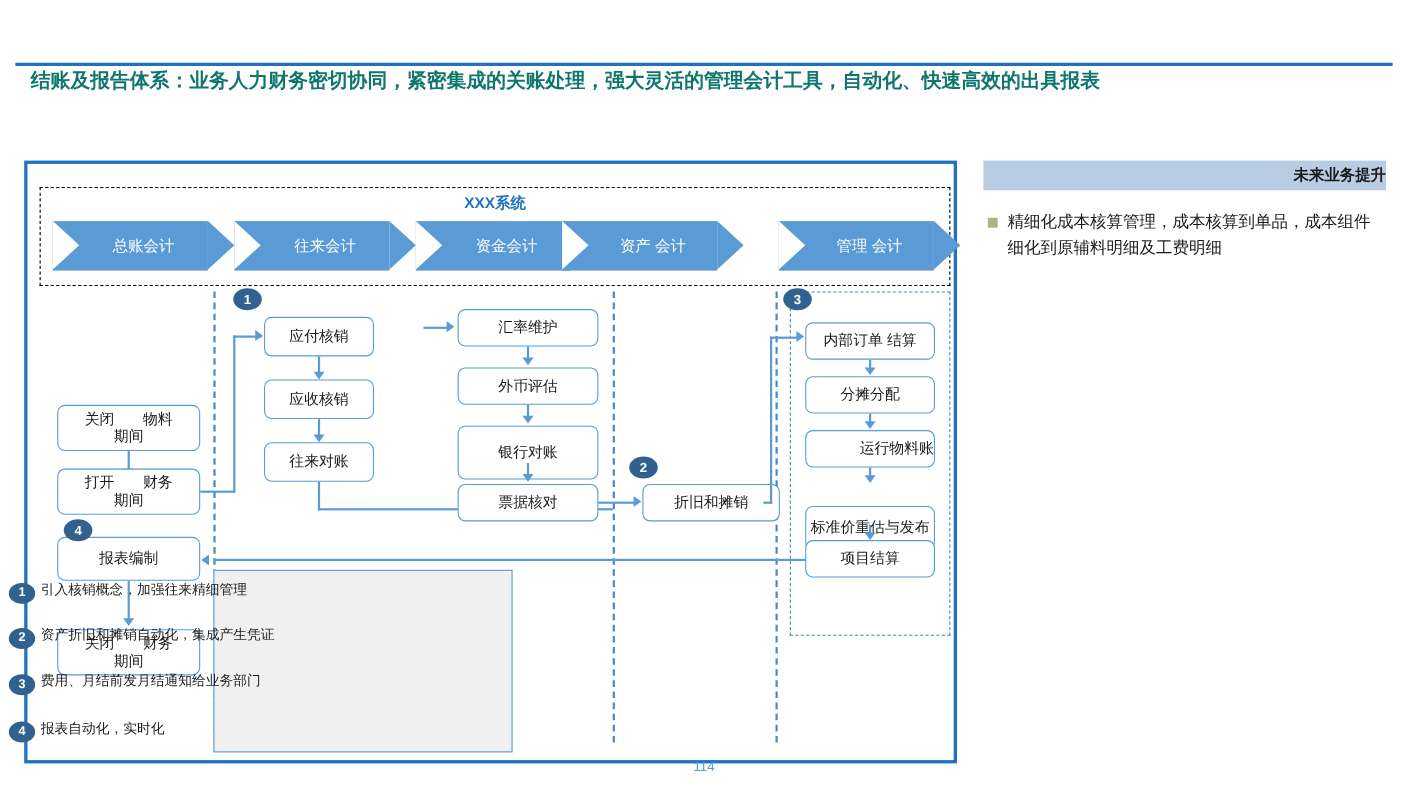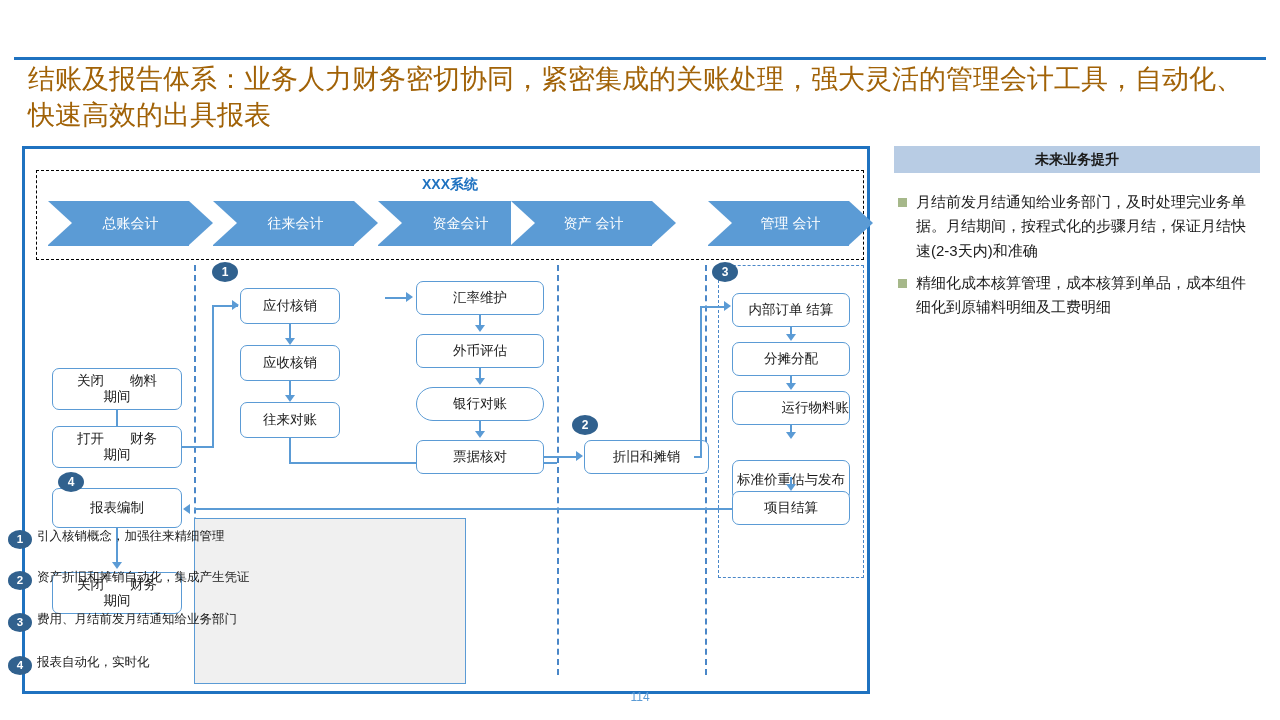--- a/index.html
+++ b/index.html
@@ -4,21 +4,21 @@
 <style>
   html,body{margin:0;padding:0;}
   body{
     width:1280px;height:720px;background:#ffffff;position:relative;overflow:hidden;
     font-family:"Liberation Sans","DejaVu Sans",sans-serif;
   }
   
   #top-rule{position:absolute;left:14px;top:57px;width:1252px;height:3px;background:#1F72C0;}
   #page-title{
     position:absolute;left:28px;top:62px;width:1230px;
-    font-size:27px;font-weight:normal;color:#a16207;line-height:1.33;letter-spacing:0px;
+    font-size:18px;font-weight:bold;color:#0f766e;line-height:1.33;letter-spacing:0px;
   }
   
   #main-panel{position:absolute;left:22px;top:146px;width:848px;height:548px;border:3px solid #1F72C0;background:#fff;box-sizing:border-box;}
   #system-band{position:absolute;left:36px;top:170px;width:828px;height:90px;border:1px dashed #000;box-sizing:border-box;background:#fff;}
   #system-label{position:absolute;left:36px;top:176px;width:828px;text-align:center;font-size:14px;font-weight:bold;color:#1F72C0;}
   .chev{position:absolute;top:201px;height:45px;color:#fff;font-size:14px;}
   .chev .body{position:absolute;left:0;top:0;height:45px;background:#5B9BD5;}
   .chev .tip{position:absolute;top:0;width:0;height:0;border-top:22.5px solid transparent;border-bottom:22.5px solid transparent;border-left:24px solid #5B9BD5;}
   .chev .notch{position:absolute;left:0;top:0;width:0;height:0;border-top:22.5px solid transparent;border-bottom:22.5px solid transparent;border-left:24px solid #ffffff;}
   .chev .txt{position:absolute;left:0;top:0;height:45px;line-height:45px;width:100%;text-align:center;white-space:nowrap;}
@@ -47,21 +47,21 @@
   .arw-l{border-top:5px solid transparent;border-bottom:5px solid transparent;border-right:7px solid #5B9BD5;}
   
   .dgroup{position:absolute;border:1.6px dashed #4A87C8;box-sizing:border-box;}
   
   #legend{position:absolute;left:194px;top:518px;width:272px;height:166px;background:#F0F0F0;border:1.5px solid #5B9BD5;box-sizing:border-box;}
   .lgrow{position:absolute;left:8px;width:258px;display:flex;align-items:flex-start;}
   .lgnum{flex:0 0 auto;width:24px;height:19px;border-radius:50%;background:#31618E;color:#fff;font-size:11.5px;font-weight:bold;text-align:center;line-height:19px;margin-right:5px;margin-top:1px;}
   .lgtxt{font-size:12.5px;color:#1a1a1a;line-height:1.25;}
   
   #rp-head{position:absolute;left:894px;top:146px;width:366px;height:27px;background:#B8CCE4;}
-  #rp-head-txt{position:absolute;left:894px;top:146px;width:366px;height:27px;line-height:27px;text-align:center;font-size:14px;font-weight:bold;color:#1a1a1a;}
+  #rp-head-txt{position:absolute;left:894px;top:146px;width:366px;height:27px;line-height:27px;text-align:right;font-size:14px;font-weight:bold;color:#1a1a1a;}
   #rp-list{position:absolute;left:898px;top:190px;width:362px;}
   .rprow{display:flex;align-items:flex-start;margin-bottom:8px;}
   .rpbul{flex:0 0 auto;width:9px;height:9px;background:#A6B88A;margin-top:8px;margin-right:9px;}
   .rptxt{font-size:15px;color:#1a1a1a;line-height:1.62;}
   
   #page-num{position:absolute;left:0;top:690px;width:1280px;text-align:center;font-size:12px;color:#5B9BD5;}
 </style>
 </head>
 <body>
 
@@ -178,21 +178,21 @@
 </div>
 <div class="ln lv" style="left:479px;top:315px;height:12px;"></div>
 <div class="arw arw-d" style="left:475px;top:325px;"></div>
 
 <div class="pbox" style="left:416px;top:334px;width:128px;height:34px;">
   <span>外币评估</span>
 </div>
 <div class="ln lv" style="left:479px;top:368px;height:12px;"></div>
 <div class="arw arw-d" style="left:475px;top:378px;"></div>
 
-<div class="pbox" style="left:416px;top:387px;width:128px;height:34px;border-radius:17px;">
+<div class="pbox" style="left:416px;top:387px;width:128px;height:49px;">
   <span>银行对账</span>
 </div>
 <div class="ln lv" style="left:479px;top:421px;height:12px;"></div>
 <div class="arw arw-d" style="left:475px;top:431px;"></div>
 
 <div class="pbox" style="left:416px;top:440px;width:128px;height:34px;">
   <span>票据核对</span>
 </div>
 
 <div class="ln lh" style="left:544px;top:456px;width:33px;"></div>
@@ -254,21 +254,17 @@
 <div class="lgrow" style="top:655px;">
   <div class="lgnum">4</div>
   <div class="lgtxt"> 报表自动化，实时化</div>
 </div>
 
 <div id="rp-head"></div>
 <div id="rp-head-txt">未来业务提升</div>
 <div id="rp-list">
   <div class="rprow">
     <div class="rpbul"></div>
-    <div class="rptxt">月结前发月结通知给业务部门，及时处理完业务单据。月结期间，按程式化的步骤月结，保证月结快速(2-3天内)和准确</div>
-  </div>
-  <div class="rprow">
-    <div class="rpbul"></div>
     <div class="rptxt">精细化成本核算管理，成本核算到单品，成本组件细化到原辅料明细及工费明细</div>
   </div>
 </div>
 
 <div id="page-num">114</div>
 
 </body></html>

